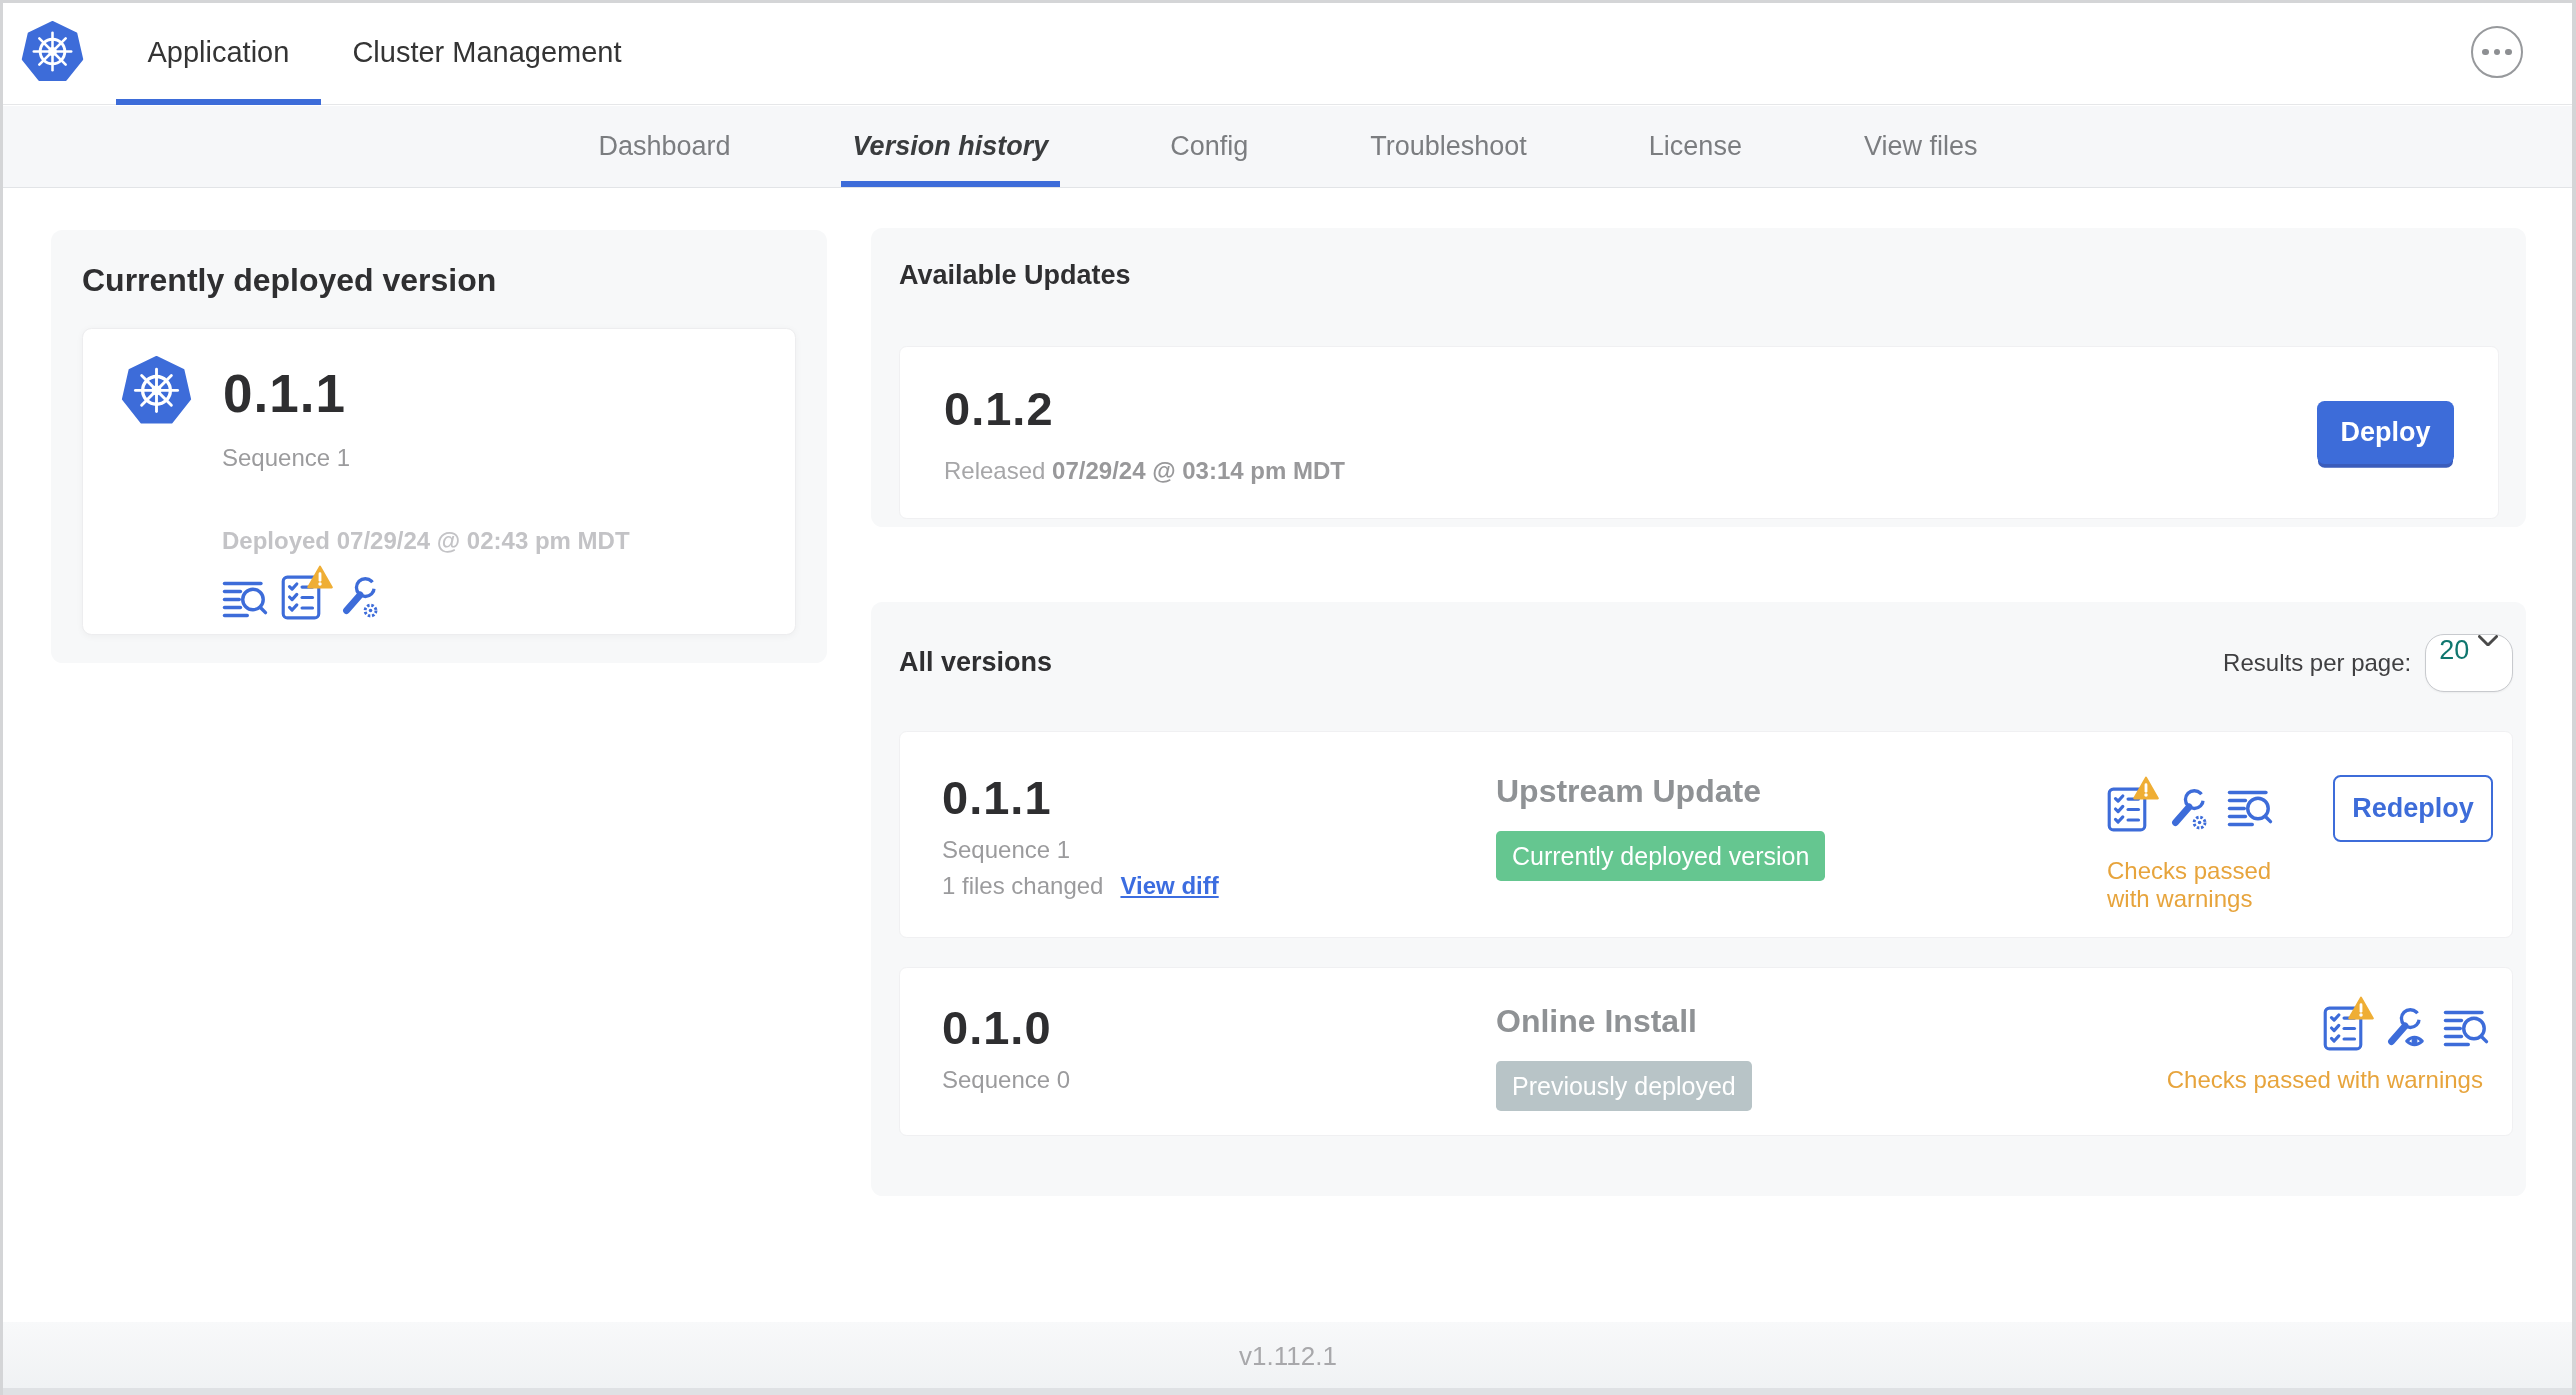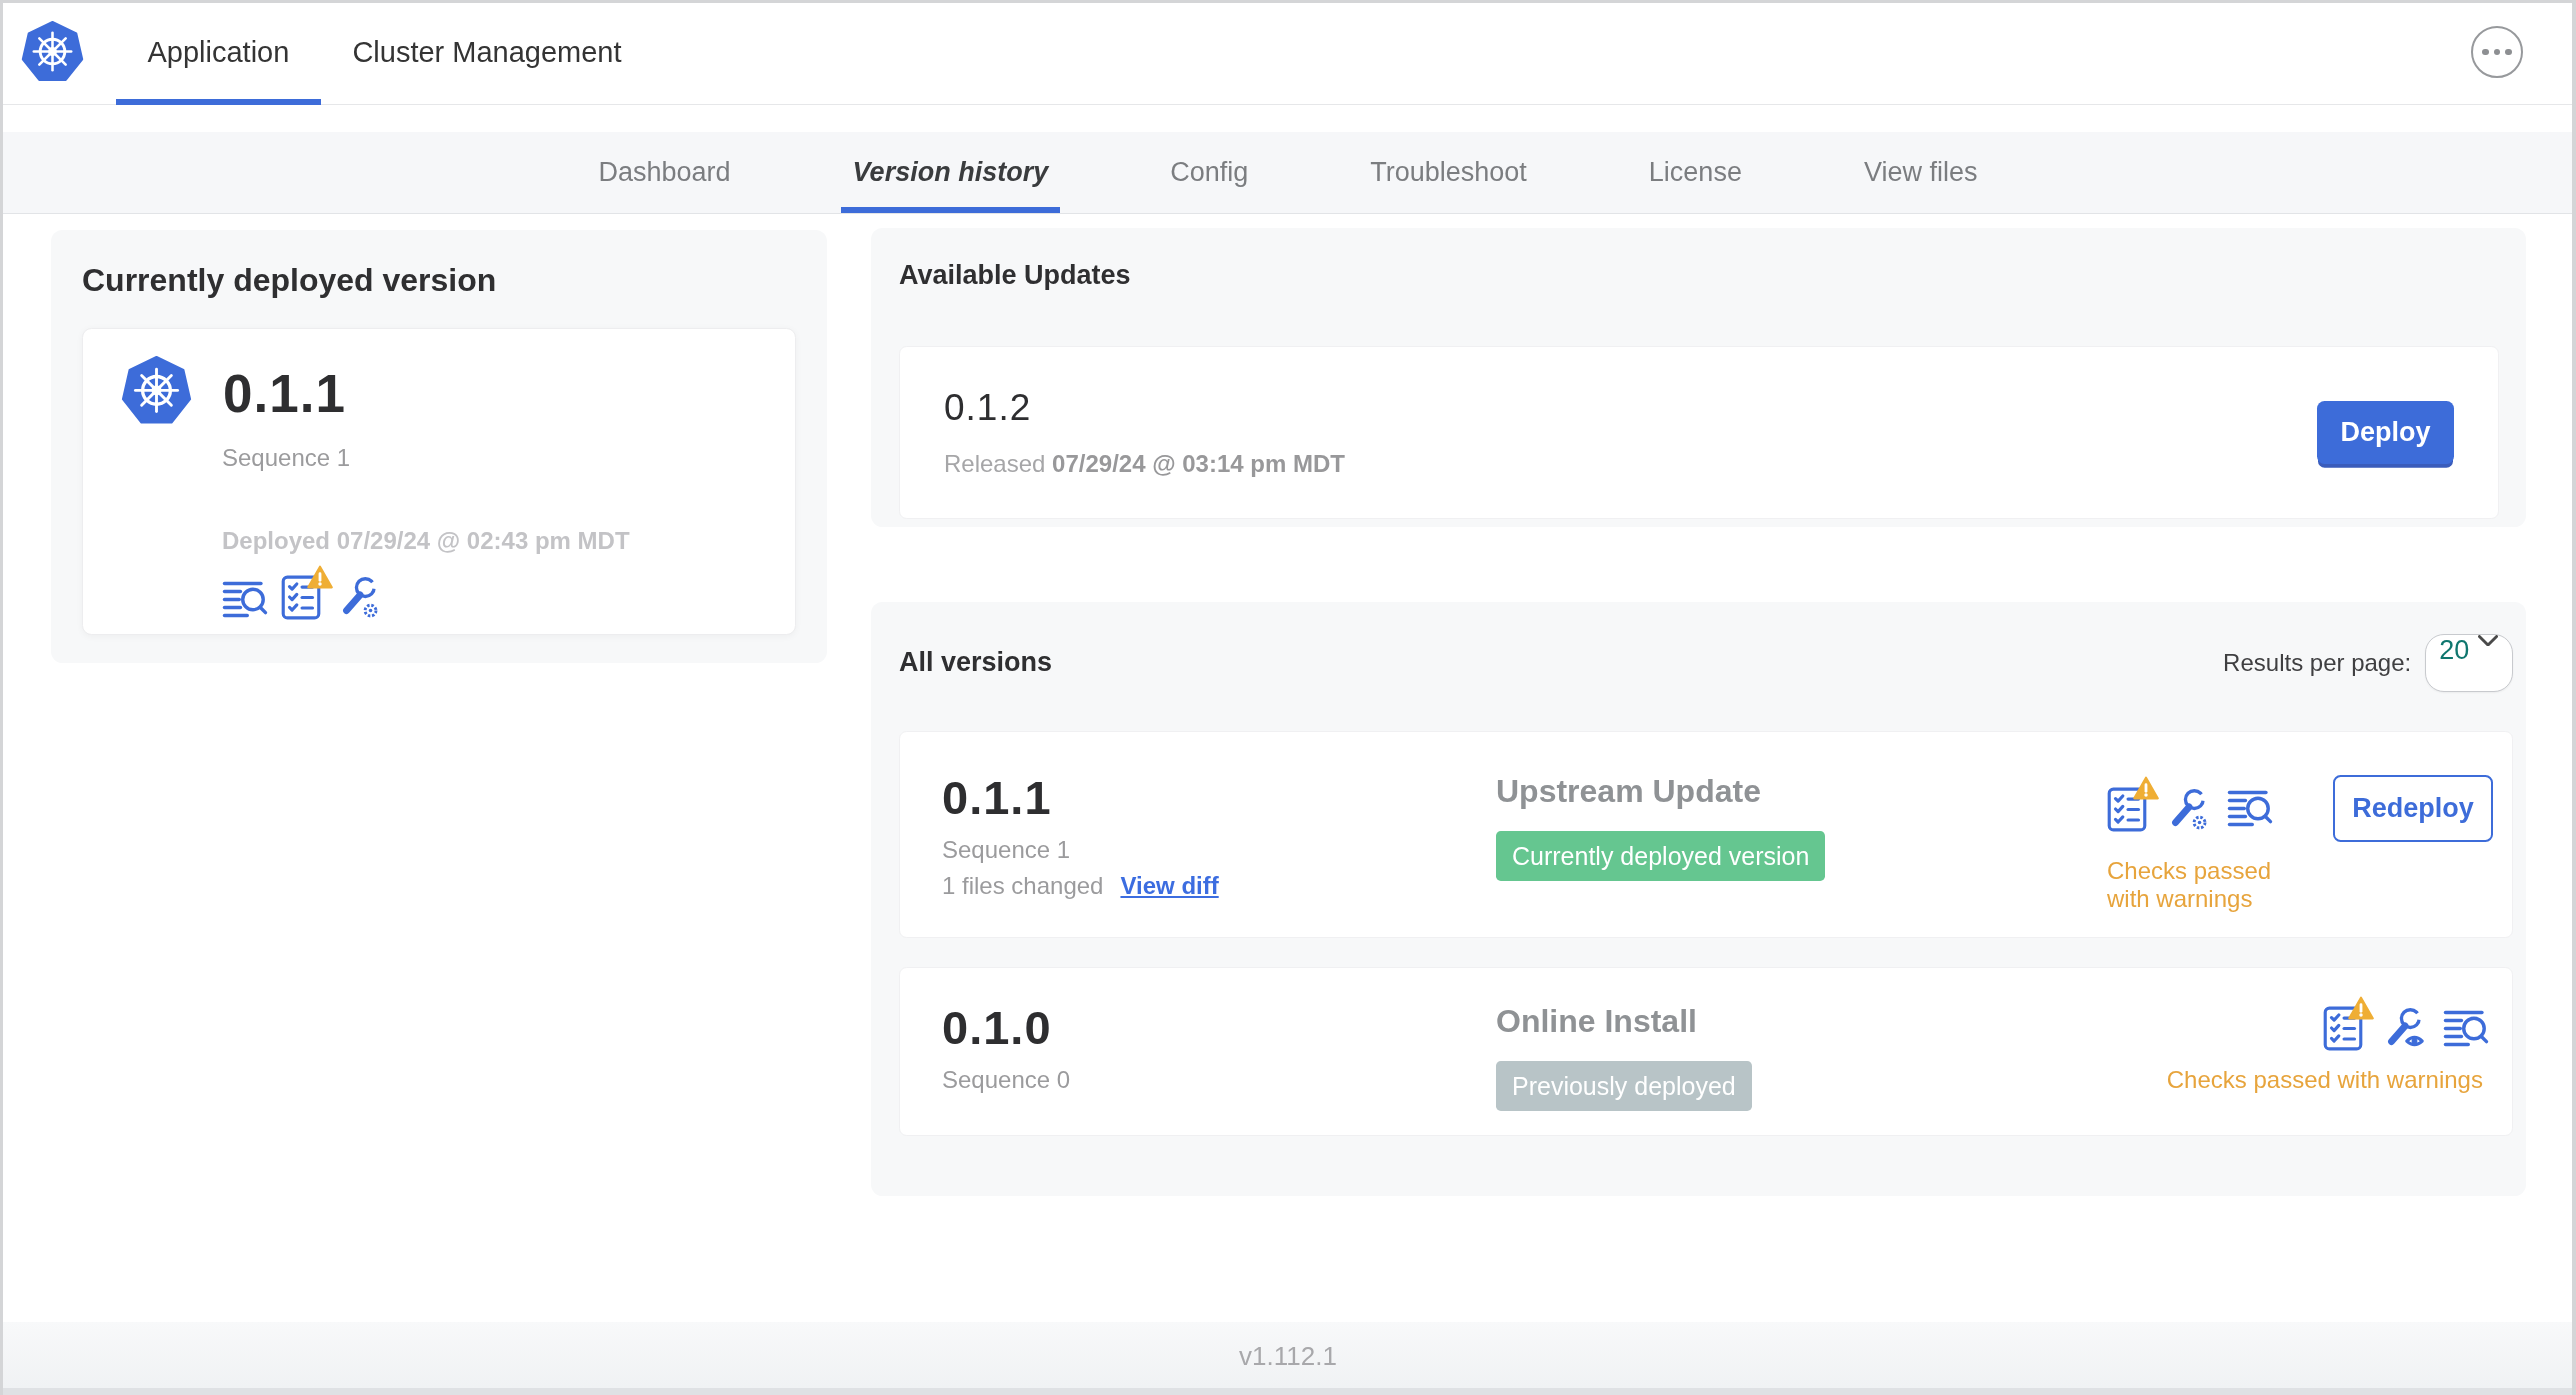--- a/index.html
+++ b/index.html
@@ -34,21 +34,21 @@
     position:absolute; right:53px; top:26px; width:52px; height:52px;
     border:2.9px solid #97999c; border-radius:50%;
     display:flex; align-items:center; justify-content:center; gap:4.8px; cursor:pointer; background:#fff;
   }
   .menu-btn .dot { width:6.7px; height:6.7px; border-radius:50%; background:#8d8f92; }
 
   
   .subnav {
     position:absolute; top:106px; left:0; right:0; height:82px;
     background:#f6f7f9; border-bottom:1px solid #e2e4e7;
-    display:flex; justify-content:center; z-index:4;margin-top:26px;
+    display:flex; justify-content:center; z-index:4;
   }
   .sub-tab {
     display:flex; align-items:center; margin:0 61px; font-size:27px;
     color:#7b7d80; position:relative; cursor:pointer; white-space:nowrap;
   }
   .sub-tab.active { color:#3a3c3e; font-weight:700;font-style:italic; }
   .sub-tab.active::after {
     content:""; position:absolute; left:-11.5px; right:-11.5px; bottom:0; height:5.7px; background:#3d6cd9;
   }
 
@@ -77,21 +77,21 @@
   .plain-icon { line-height:0; cursor:pointer; display:inline-block; }
 
   
   .updates-panel { left:871px; top:40px; width:1655px; height:299px; padding:32px 27px 0 28px; }
   .panel-title { font-size:27px; font-weight:700; color:#2f2f31; }
   .update-card {
     margin-top:55px; background:#fff; border-radius:7.6px; border:1px solid #f0f0f2;
     padding:36px 44px; height:173px;
     display:flex; justify-content:space-between; align-items:center;
   }
-  .uc-version { font-size:37px; font-weight:400; color:#2e2e30; letter-spacing:1px; }
+  .uc-version { font-size:47px; font-weight:700; color:#2e2e30; letter-spacing:1px; }
   .uc-released { font-size:24px; color:#a6a6a8; margin-top:21px; }
   .uc-released b { color:#98989a; font-weight:700; }
   .deploy-btn {
     width:137px; height:63px; background:#3d6cd9; border:none; border-radius:7.6px;
     color:#ffffff; font-size:27px; font-weight:700; font-family:inherit; cursor:pointer;
     box-shadow:0 4.8px 0 -1px #3a5cbb;
   }
 
   
   .versions-panel { left:871px; top:414px; width:1655px; height:594px; padding:31.5px 13.4px 0 28px; }

